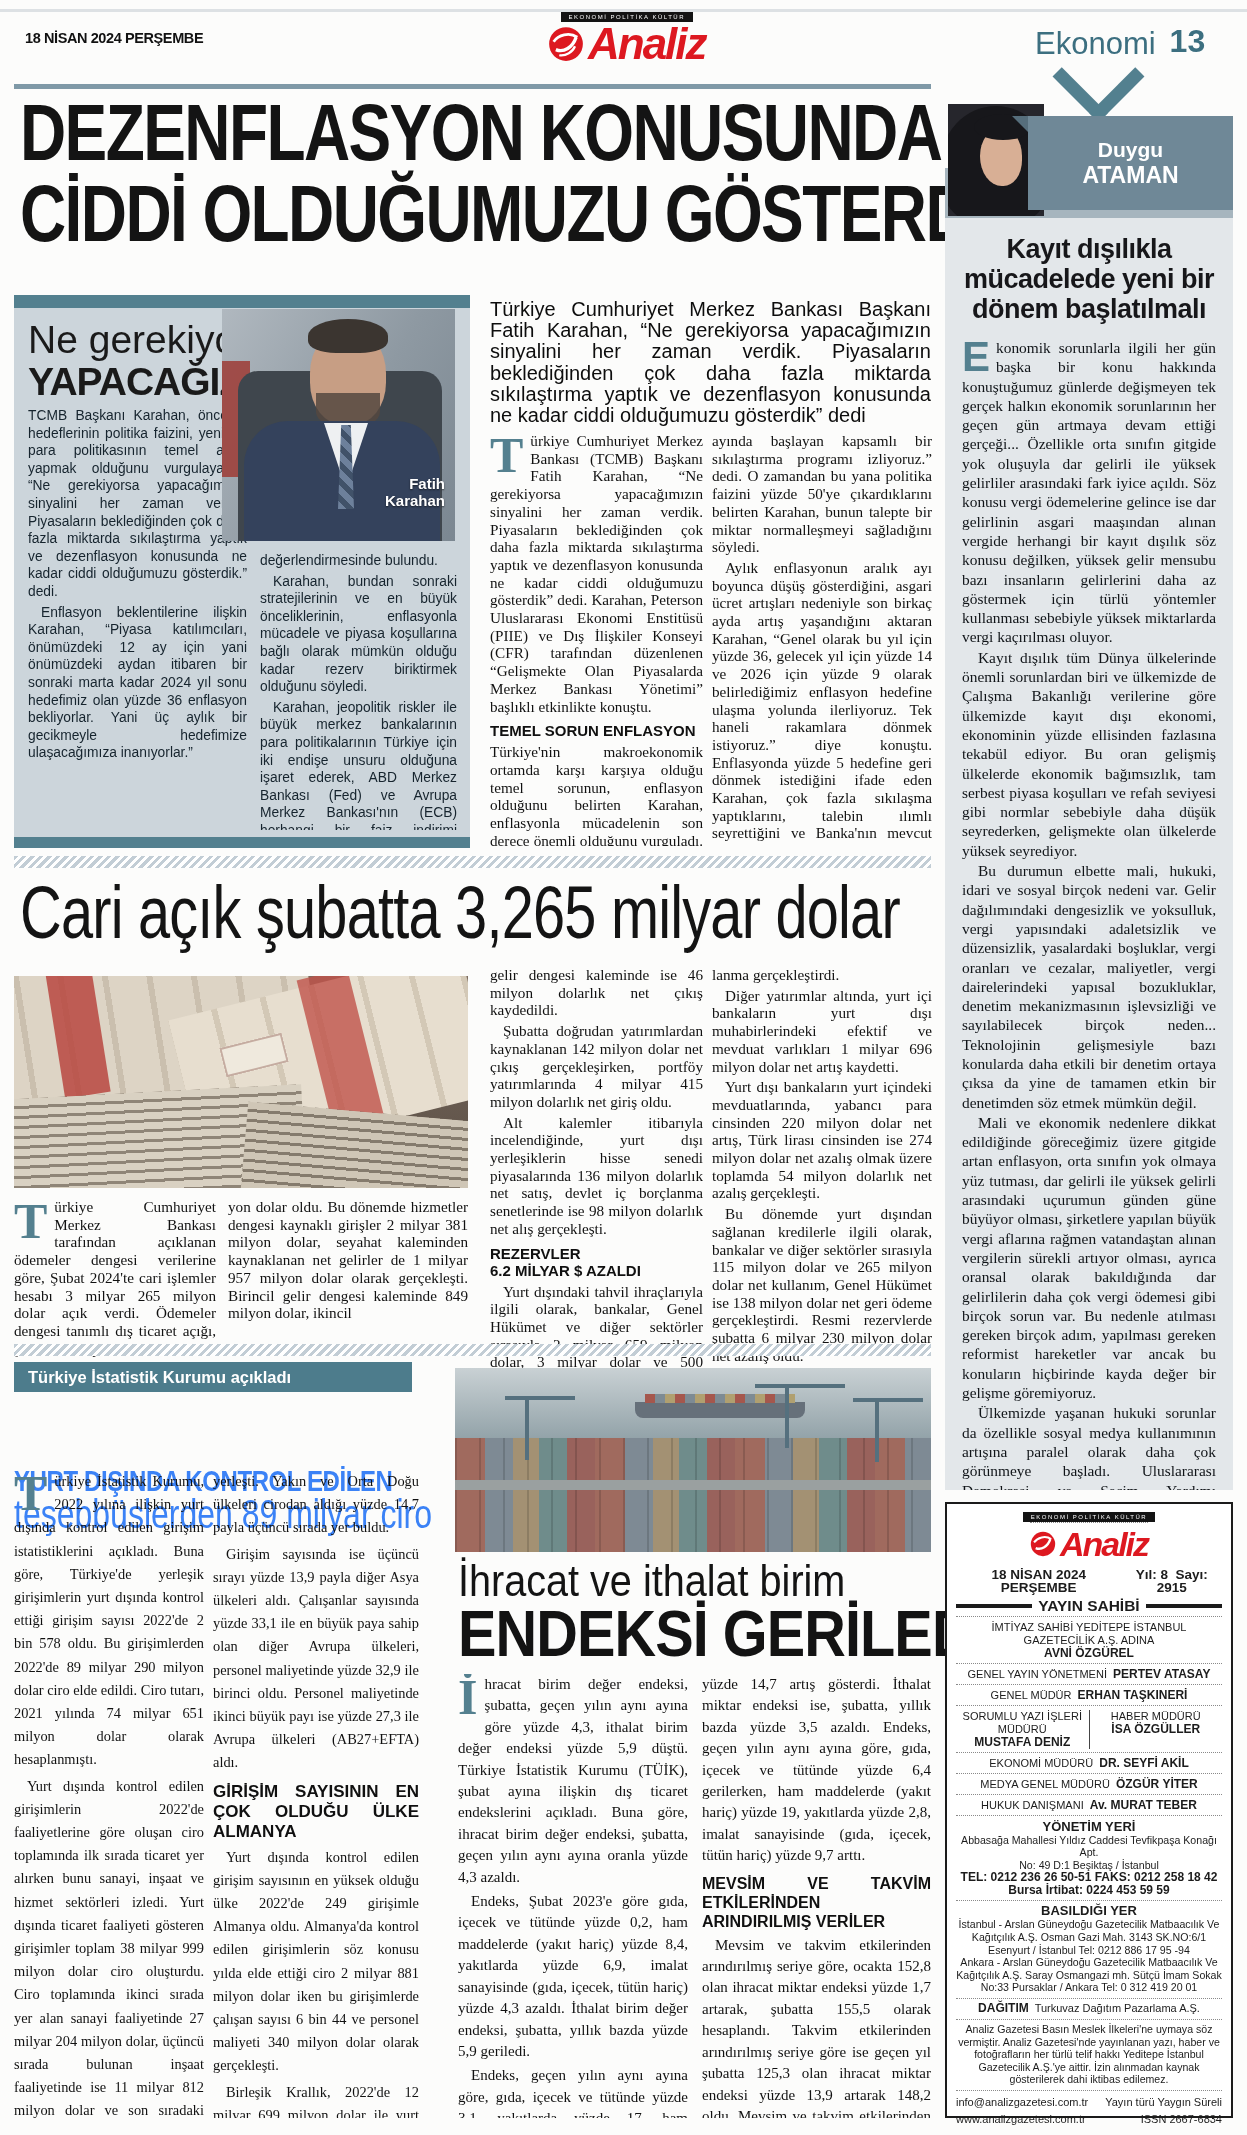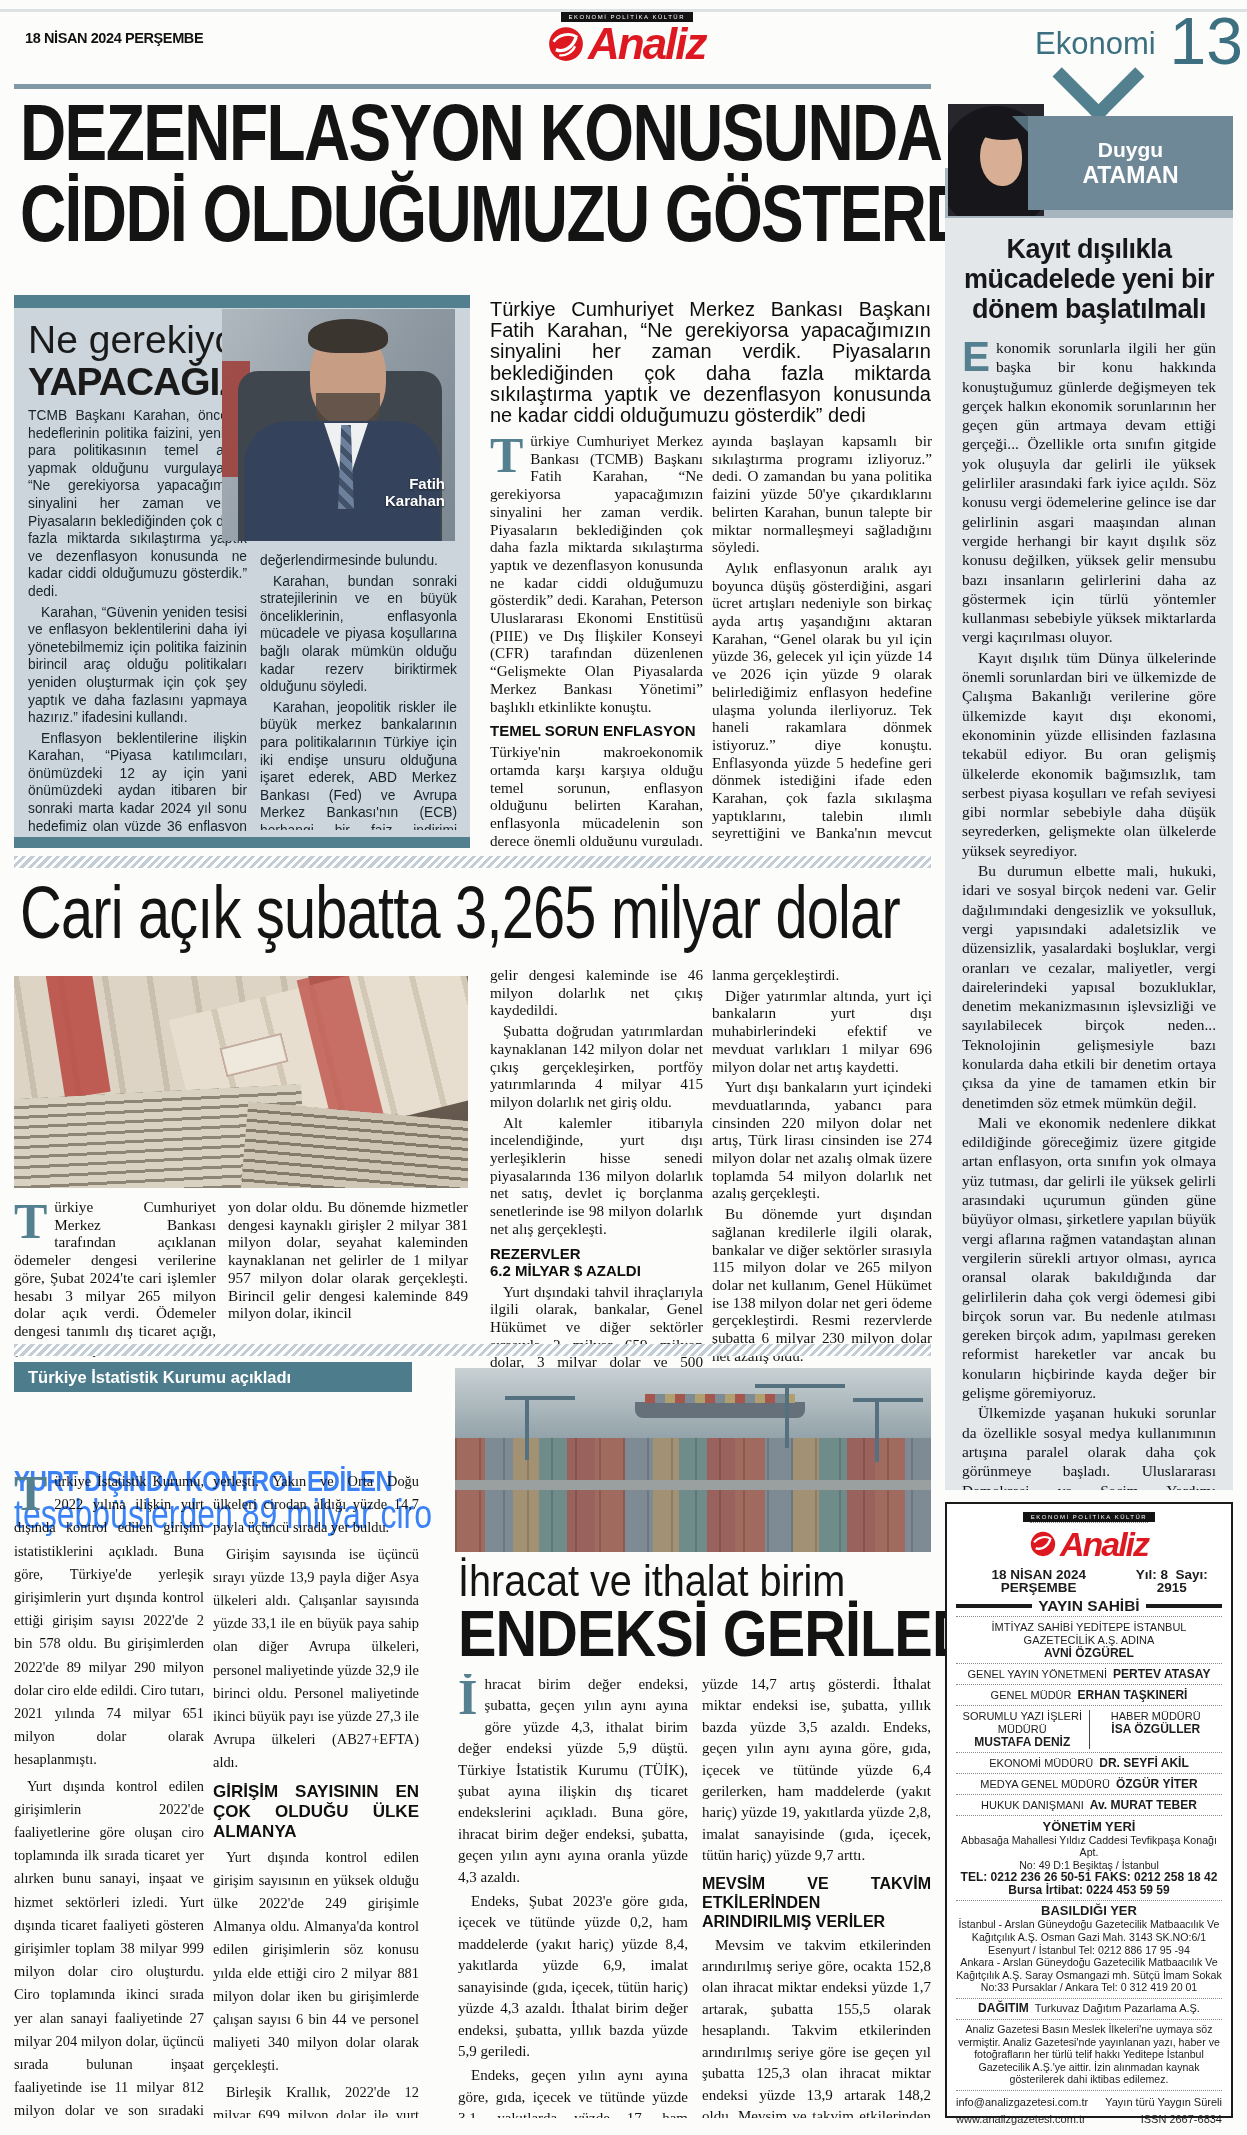--- a/index.html
+++ b/index.html
@@ -16,21 +16,21 @@
   
   #topline{left:0;top:9px;width:1247px;height:3px;background:#dde1e4;}
   #page-date{left:25px;top:30px;font-size:14.5px;font-weight:700;letter-spacing:-.4px;}
   .logo{display:flex;flex-direction:column;align-items:center;}
   .logo .banner{background:#131313;color:#fff;font-size:6px;letter-spacing:1.5px;padding:1px 8px;line-height:8px;white-space:nowrap;}
   .logo .row{display:flex;align-items:center;gap:4px;}
   .logo .word{color:#dd1820;font-weight:700;font-style:italic;font-size:44px;line-height:44px;letter-spacing:-2px;}
   #logo-header{left:548px;top:12px;}
   #section-box{left:1035px;top:18px;display:flex;align-items:flex-end;gap:14px;color:#3c6f80;}
   #section-box .sec{font-size:31px;line-height:40px;}
-  #section-box .num{font-size:66px;line-height:46px;font-weight:400;}
+  #section-box .num{font-size:32px;line-height:46px;font-weight:700;}
   #chevron{left:1066px;top:44px;width:52px;height:52px;border-right:13px solid #53808f;border-bottom:13px solid #53808f;transform:rotate(45deg);}
   #header-rule{left:14px;top:84px;width:917px;height:5px;background:#7f99a7;}
 
   
   #main-headline{left:20px;top:92px;font-weight:700;font-size:80px;line-height:81px;letter-spacing:-2px;color:#141414;}
   #main-headline .cond{transform:scaleX(.8);}
 
   
   #nbox{left:14px;top:295px;width:456px;height:553px;background:#ccd5db;}
   #nbox .bar-t{position:absolute;left:0;top:0;width:100%;height:13px;background:#53808f;}
@@ -174,21 +174,20 @@
 
 <div class="abs" id="nbox">
   <div class="bar-t"></div>
   <div class="bar-b"></div>
   <div id="nbox-title">
     <span class="t1">Ne gerekiyorsa</span>
     <span class="t2">YAPACAĞIZ</span>
   </div>
   <div id="nbox-col1" class="just">
     <p class="noind">TCMB Başkanı Karahan, öncelikli hedeflerinin politika faizini, yeniden para politikasının temel aracı yapmak olduğunu vurgulayarak, “Ne gerekiyorsa yapacağımızın sinyalini her zaman verdik. Piyasaların beklediğinden çok daha fazla miktarda sıkılaştırma yaptık ve dezenflasyon konusunda ne kadar ciddi olduğumuzu gösterdik.” dedi.</p>
-    <p>Karahan, “Güvenin yeniden tesisi ve enflasyon beklentilerini daha iyi yönetebilmemiz için politika faizinin birincil araç olduğu politikaları yeniden oluşturmak için çok şey yaptık ve daha fazlasını yapmaya hazırız.” ifadesini kullandı.</p>
     <p>Enflasyon beklentilerine ilişkin Karahan, “Piyasa katılımcıları, önümüzdeki 12 ay için yani önümüzdeki aydan itibaren bir sonraki marta kadar 2024 yıl sonu hedefimiz olan yüzde 36 enflasyon bekliyorlar. Yani üç aylık bir gecikmeyle hedefimize ulaşacağımıza inanıyorlar.”</p>
   </div>
   <div id="nbox-col2" class="just">
     <p class="noind">değerlendirmesinde bulundu.</p>
     <p>Karahan, bundan sonraki stratejilerinin ve en büyük önceliklerinin, enflasyonla mücadele ve piyasa koşullarına bağlı olarak mümkün olduğu kadar rezerv biriktirmek olduğunu söyledi.</p>
     <p>Karahan, jeopolitik riskler ile büyük merkez bankalarının para politikalarının Türkiye için iki endişe unsuru olduğuna işaret ederek, ABD Merkez Bankası (Fed) ve Avrupa Merkez Bankası'nın (ECB) herhangi bir faiz indirimi yapmayacak gibi bir politika izlediğini ve bunun politika oluşturmada daha ihtiyatlı bir yaklaşım olduğunu anlattı.</p>
   </div>
 </div>
 
 <div class="abs" id="karahan">

